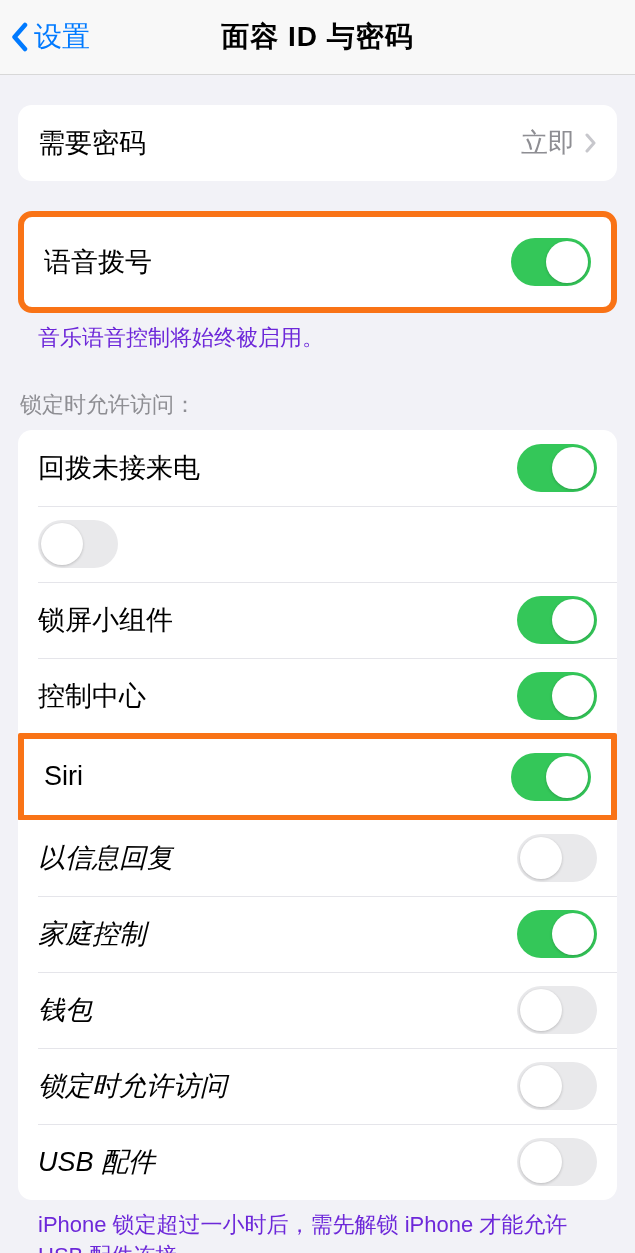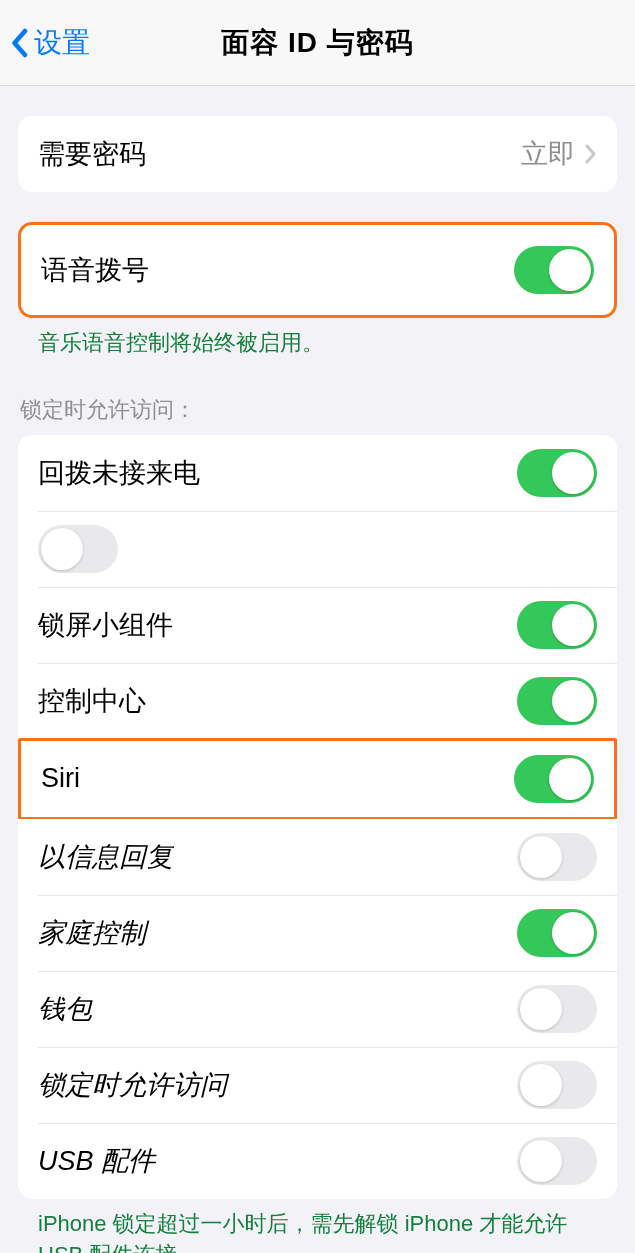--- a/index.html
+++ b/index.html
@@ -8,21 +8,21 @@
       box-sizing: border-box;
       font-family: -apple-system, "Helvetica Neue", Helvetica, Arial, sans-serif;
     }
     body {
       width: 635px;
       height: 1253px;
       background: #f2f2f7;
       overflow: hidden;
     }
     .navbar {
-      height: 86px;
+      height: 75px;
       background: #f8f8f8;
       border-bottom: 1px solid #d8d8d8;
       display: flex;
       align-items: center;
       padding: 0 10px;
       position: relative;
     }
     .back-button {
       display: flex;
       align-items: center;
@@ -116,31 +116,31 @@
       box-shadow: 0 1px 3px rgba(0,0,0,0.2);
     }
     .toggle.on .toggle-knob {
       right: 3px;
     }
     .toggle.off .toggle-knob {
       left: 3px;
     }
     .footer-text {
       font-size: 22px;
-      color: #15803d;
+      color: #6d28d9;
       padding: 10px 38px 0 38px;
       line-height: 1.4;
     }
     .header-text {
       font-size: 22px;
       color: #8e8e93;
       padding: 18px 38px 10px 20px;
     }
     .highlight-box {
-      border: 3px solid #f97316;
+      border: 6px solid #f97316;
       border-radius: 2px;
       margin: 0 18px;
       background: #fff;
     }
     .no-radius-bottom {
       border-bottom-left-radius: 0;
       border-bottom-right-radius: 0;
     }
     .no-radius-top {
       border-top-left-radius: 0;

